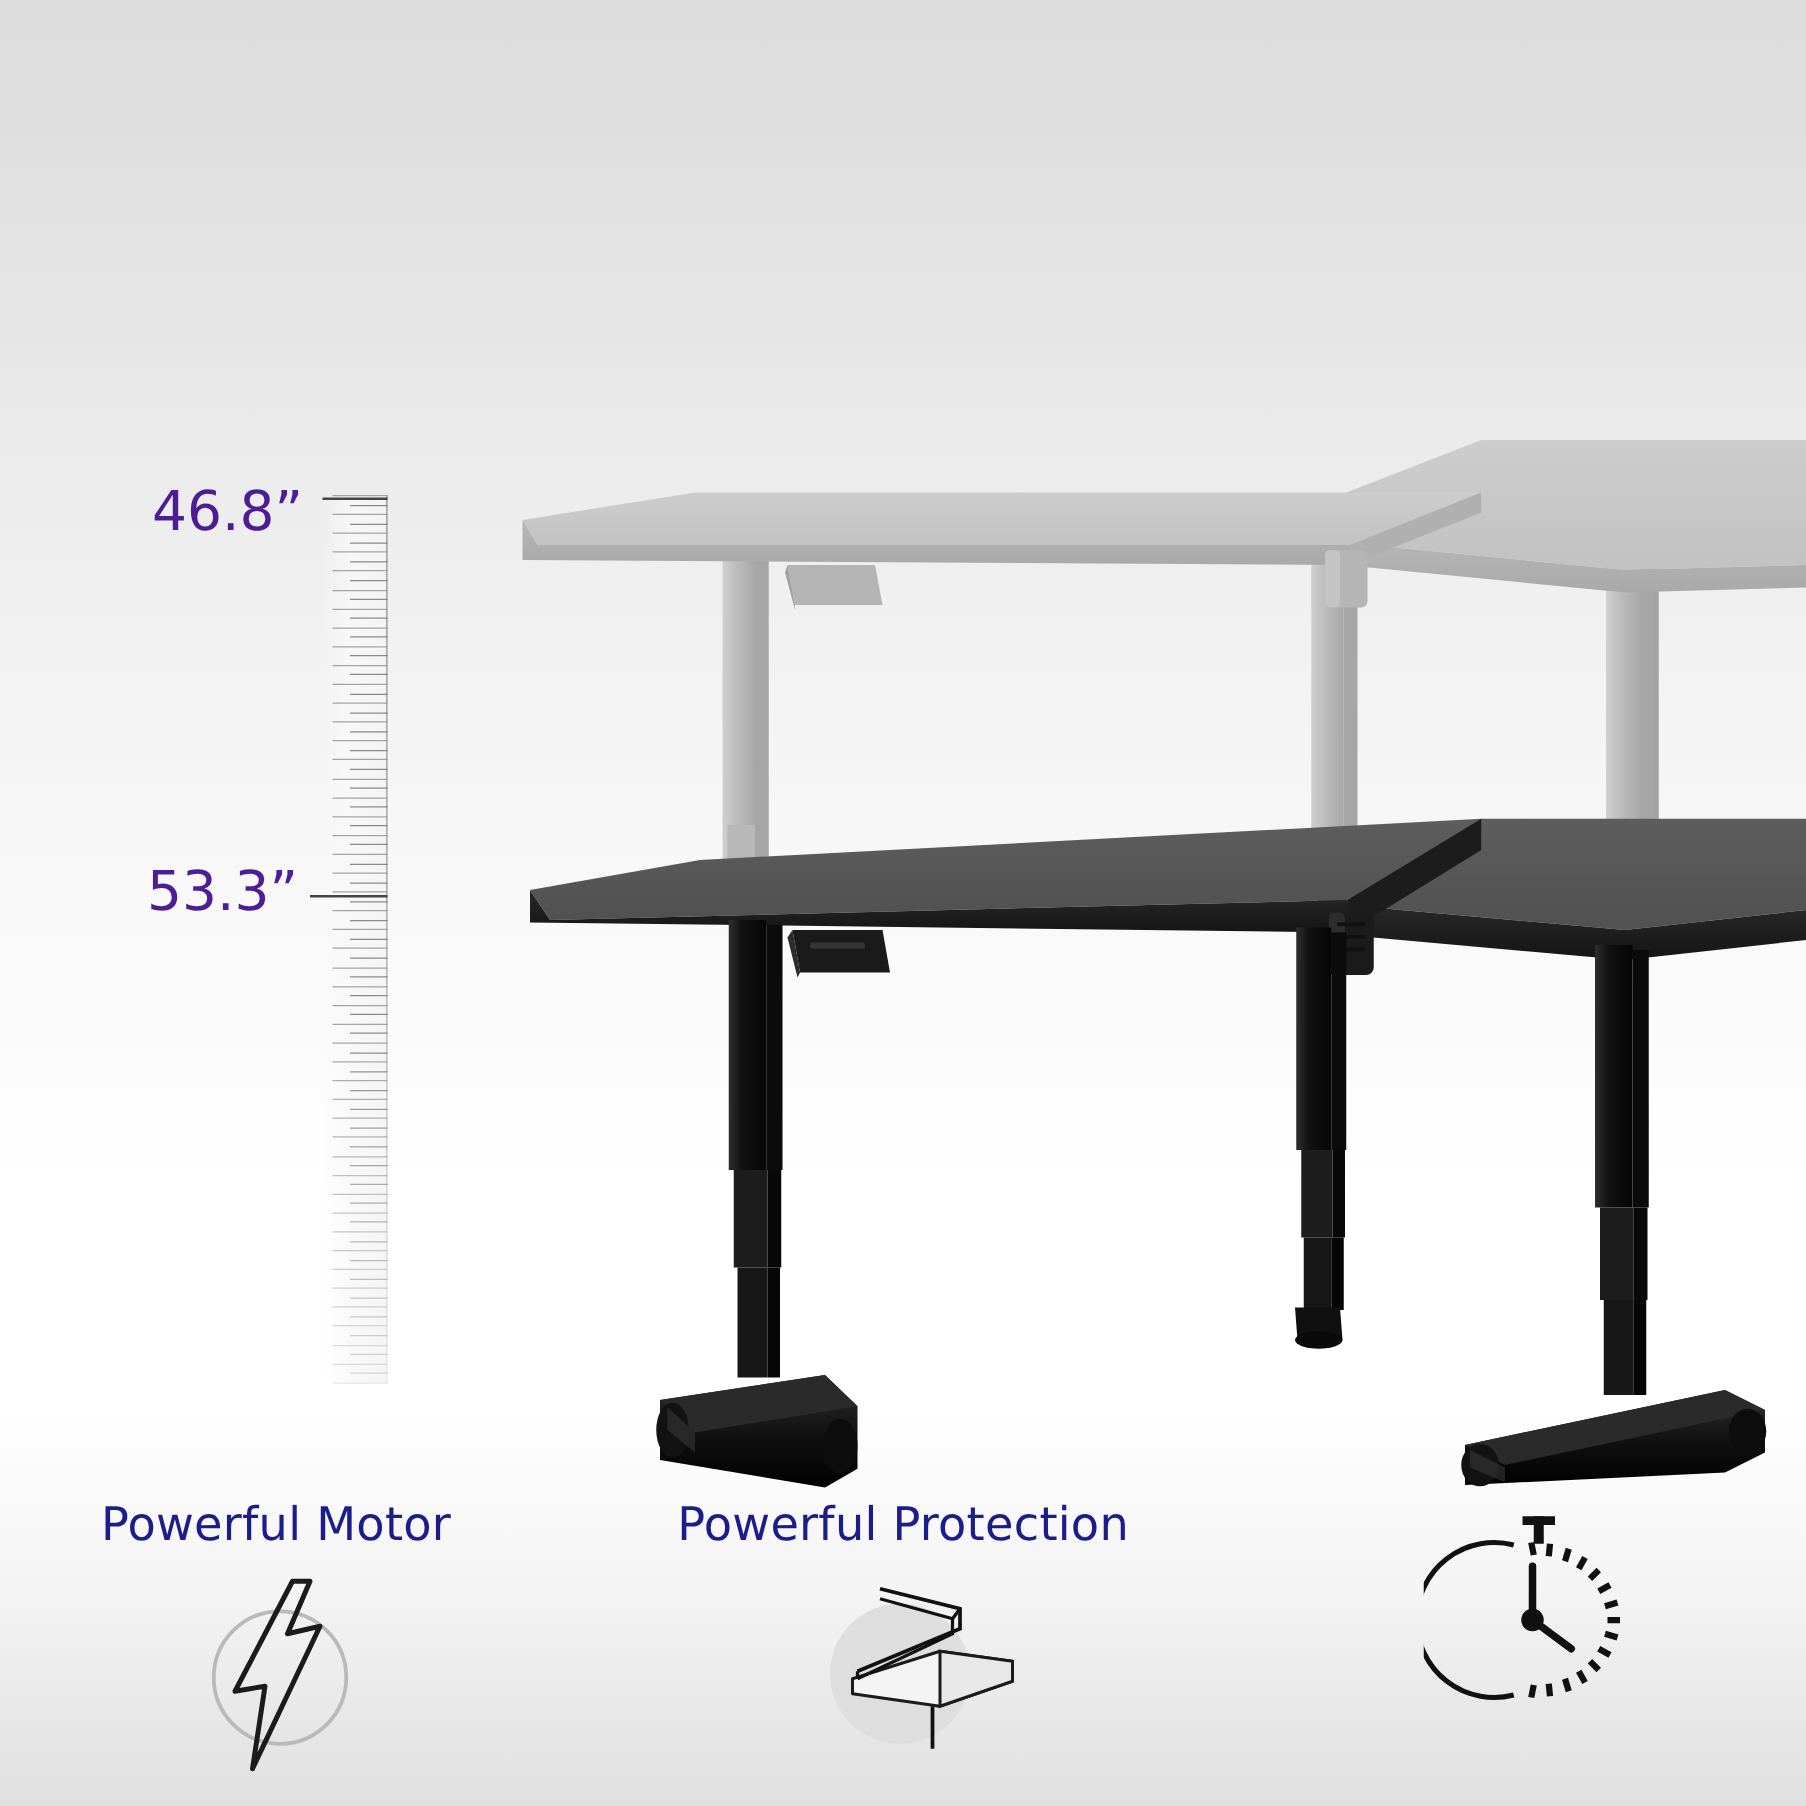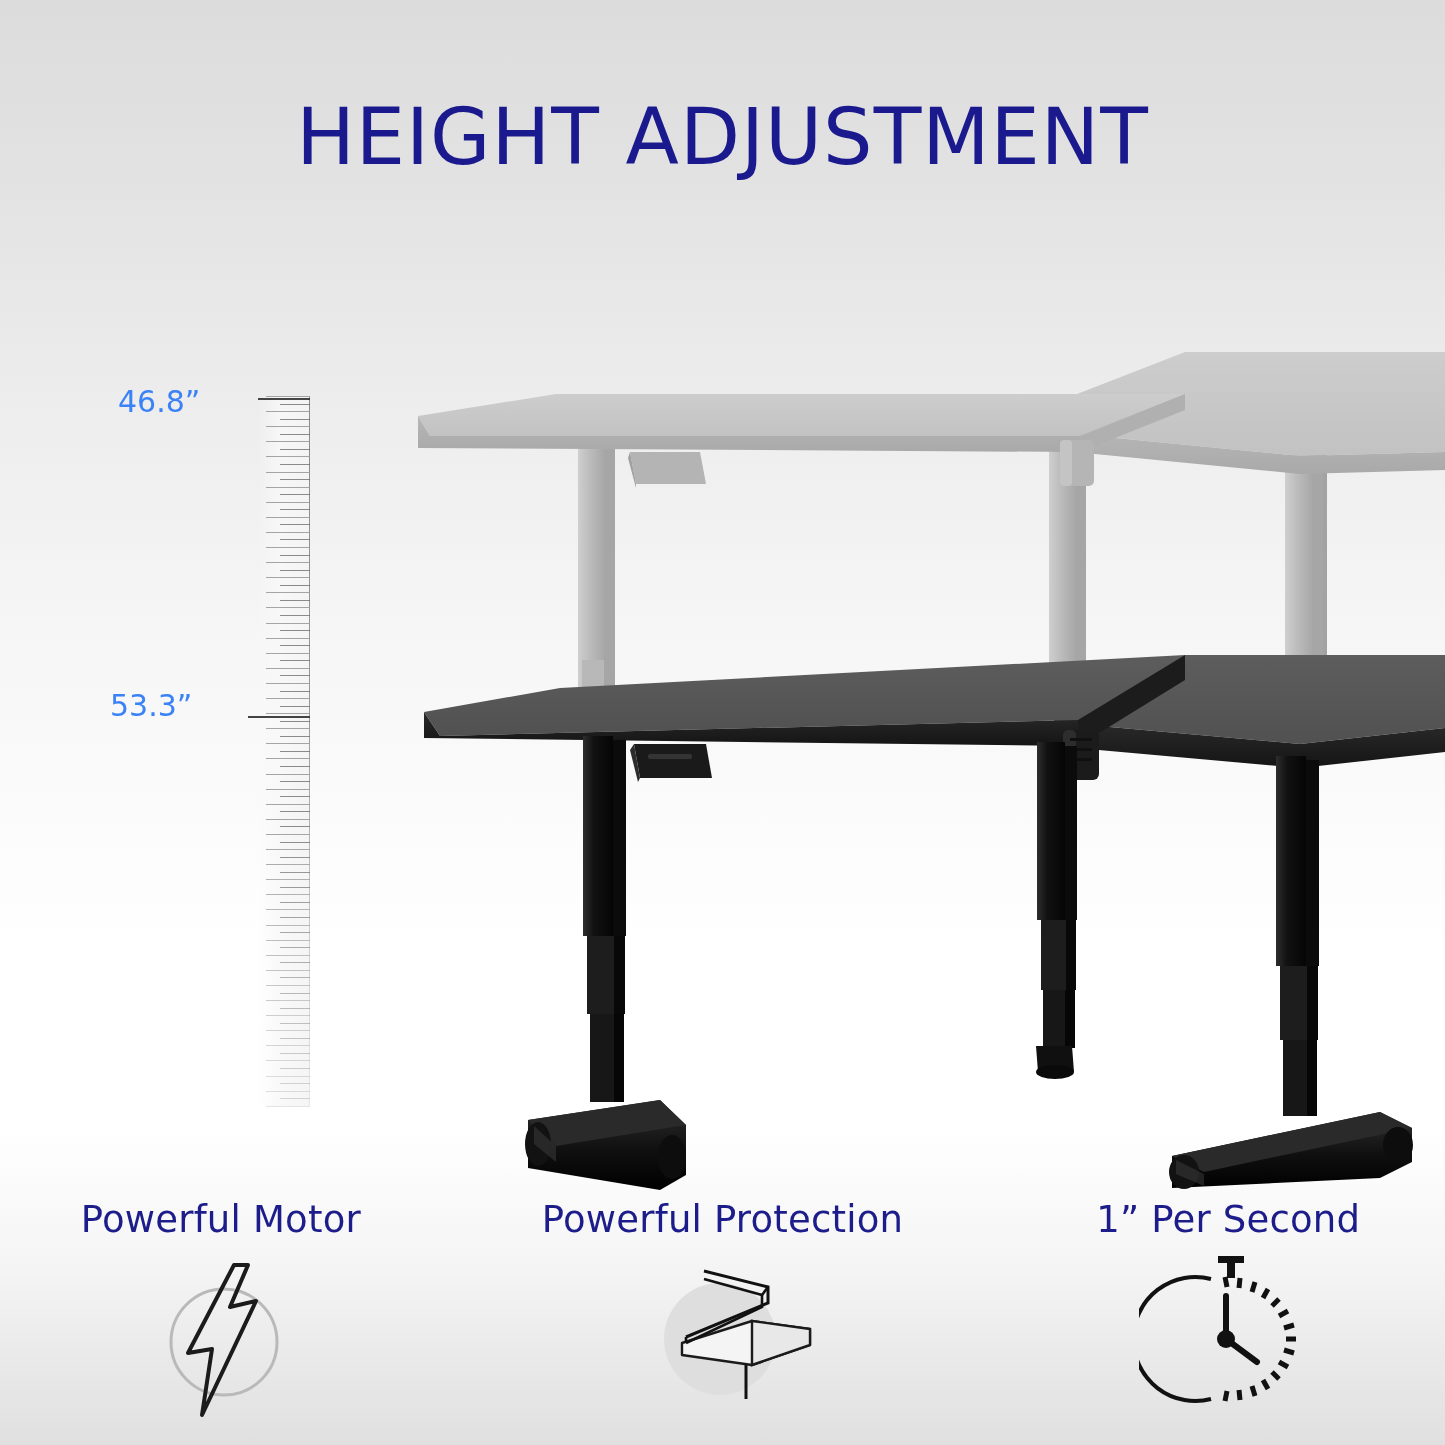--- a/index.html
+++ b/index.html
@@ -77,24 +77,24 @@
     position: absolute;
     right: 0;
     height: 1px;
   }
 
   
   .meas {
     position: absolute;
     font-family: "DejaVu Sans", sans-serif;
     font-weight: 400;
-    font-size: 30px;
-    color: #3b82f6;
+    font-size: 44px;
+    color: #4c1d95;
     white-space: nowrap;
-    text-align: left;
+    text-align: center;
   }
   .meas-top  { left: 118px; top: 384px; width: 128px; }
   .meas-bot  { left: 110px; top: 688px; width: 136px; }
 
   
   .desk-stage {
     position: absolute;
     left: 0;
     top: 0;
     width: 1445px;
@@ -135,21 +135,20 @@
   .f2 .feature-label { margin-left: 0px; }
   .f3 .feature-label { margin-left: 48px; }
   .f1 .feature-icon  { margin-left: -28px; }
   .f2 .feature-icon  { margin-left: 8px; }
   .f3 .feature-icon  { margin-left: 60px; }
 </style>
 </head>
 <body>
 
 <div class="headline-block">
-  <div class="title-sub">HEIGHT ADJUSTMENT</div>
 </div>
 
 <div class="meas meas-top">46.8”</div>
 <div class="meas meas-bot">53.3”</div>
 
 <div class="ruler">
   <div class="ruler-face"></div>
   <div class="ruler-spine"></div>
   <div id="ruler-ticks">
       <div class="tick" style="top: 0px; width: 44px; background: rgb(155, 155, 155); opacity: 0.9;"></div>
@@ -434,21 +433,20 @@
         <path d="M70 22 L128 38 L128 50 L52 86" fill="none" stroke="#111111" stroke-width="2.6"></path>
         <line x1="52" y1="80" x2="52" y2="86" stroke="#111111" stroke-width="2.6"></line>
         <line x1="134" y1="30" x2="128" y2="38" stroke="#111111" stroke-width="2.6"></line>
 
         <line x1="112" y1="108" x2="112" y2="142" stroke="#111111" stroke-width="3"></line>
       </svg>
     </div>
   </div>
 
   <div class="feature f3">
-    <div class="feature-label">1” Per Second</div>
     <div class="feature-icon">
       <svg width="190" height="175" viewBox="0 0 190 175" xmlns="http://www.w3.org/2000/svg">
 
         <rect x="79" y="4" width="26" height="7" fill="#111111"></rect>
         <rect x="88" y="4" width="8" height="22" fill="#111111"></rect>
 
         <path d="M72 27 A 62 62 0 1 0 72 147" fill="none" stroke="#111111" stroke-width="4"></path>
 
         <g stroke="#111111" stroke-width="5" stroke-linecap="butt">
           <line x1="86" y1="25" x2="88" y2="35"></line>

